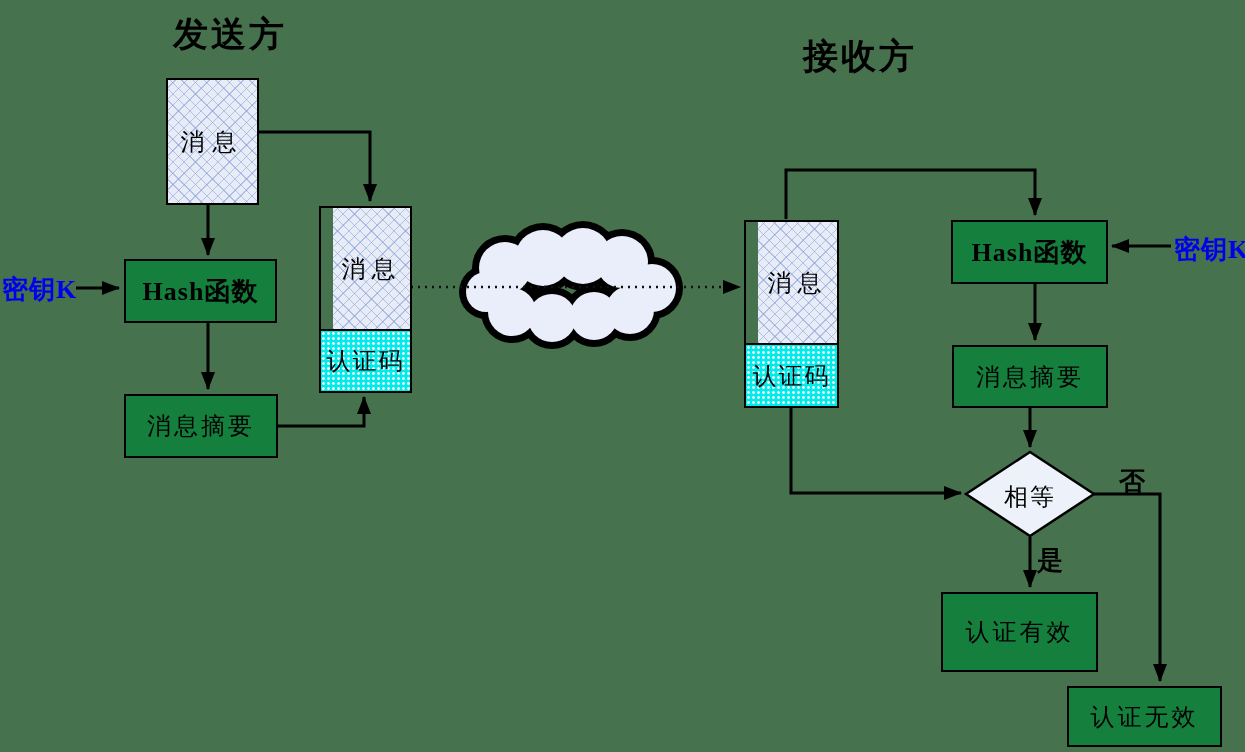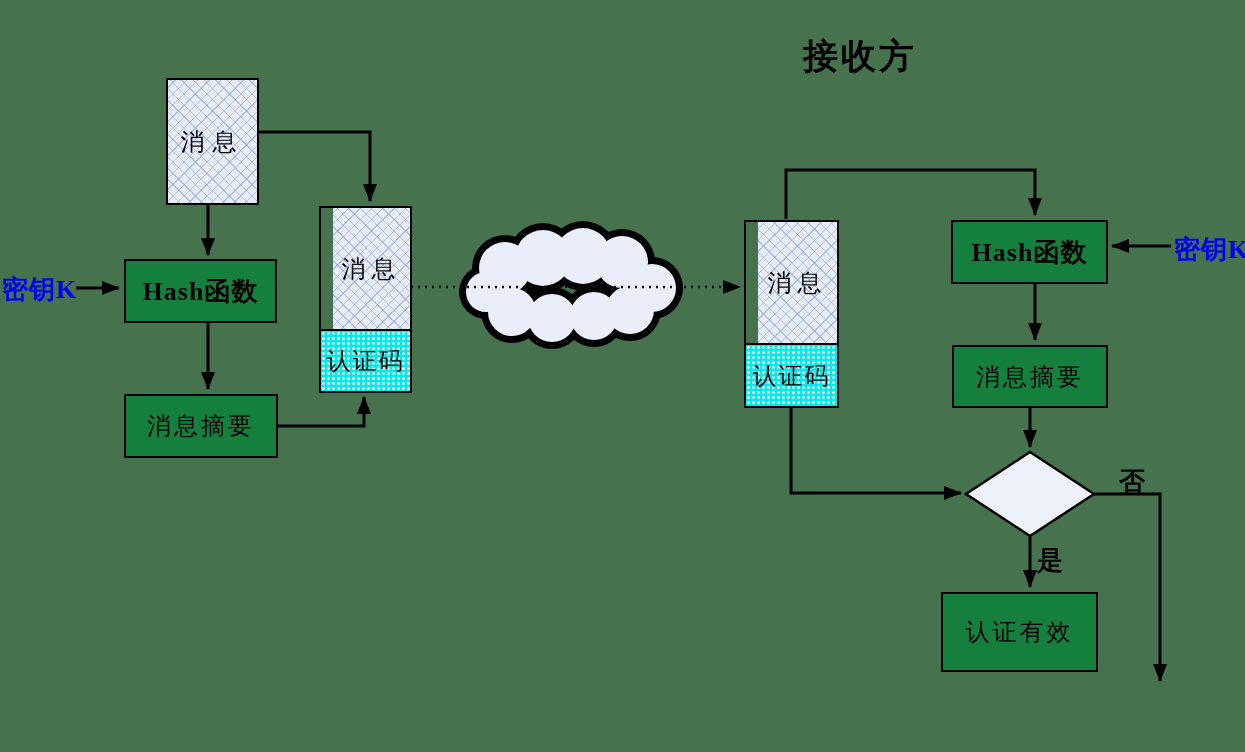--- a/index.html
+++ b/index.html
@@ -104,20 +104,21 @@
       <path d="M1035,284 L1035,340" marker-end="url(#arr)"></path>
       <path d="M1030,408 L1030,447" marker-end="url(#arr)"></path>
       <path d="M791,408 L791,493 L961,493" marker-end="url(#arr)"></path>
       <path d="M1094,494 L1160,494 L1160,681" marker-end="url(#arr)"></path>
       <path d="M1030,537 L1030,587" marker-end="url(#arr)"></path>
     </g>
 
     <polygon points="1030,452 1094,494 1030,536 966,494" fill="#edf1f9" stroke="#000" stroke-width="2.5"></polygon>
   </svg>
 
+  <div class="label title" style="left:173px;top:11px;">发送方</div>
   <div class="label title" style="left:803px;top:33px;">接收方</div>
 
   <div class="node hatch" style="left:154px;top:78px;width:93px;height:127px;letter-spacing:8px;">
     <span>消息</span>
   </div>
 
   <div class="label keylabel" style="left:2px;top:272px;">密钥K</div>
 
   <div class="node bold" style="left:124px;top:259px;width:153px;height:64px;font-size:26px;">
     <span>Hash函数</span>
@@ -149,21 +150,25 @@
   <div class="node bold" style="left:951px;top:220px;width:157px;height:64px;font-size:26px;">
     <span>Hash函数</span>
   </div>
 
   <div class="label keylabel" style="left:1174px;top:232px;">密钥K</div>
 
   <div class="node" style="left:952px;top:345px;width:156px;height:63px;">
     <span>消息摘要</span>
   </div>
 
+  <div class="label decision-text" style="left:966px;top:481px;width:128px;">相等</div>
 
   <div class="label branch" style="left:1037px;top:543px;">是</div>
   <div class="label branch" style="left:1119px;top:464px;">否</div>
 
   <div class="node" style="left:941px;top:592px;width:157px;height:80px;">
     <span>认证有效</span>
   </div>
+  <div class="node" style="left:1067px;top:686px;width:155px;height:61px;">
+    <span>认证无效</span>
+  </div>
 
 </div>
 
 </body></html>

